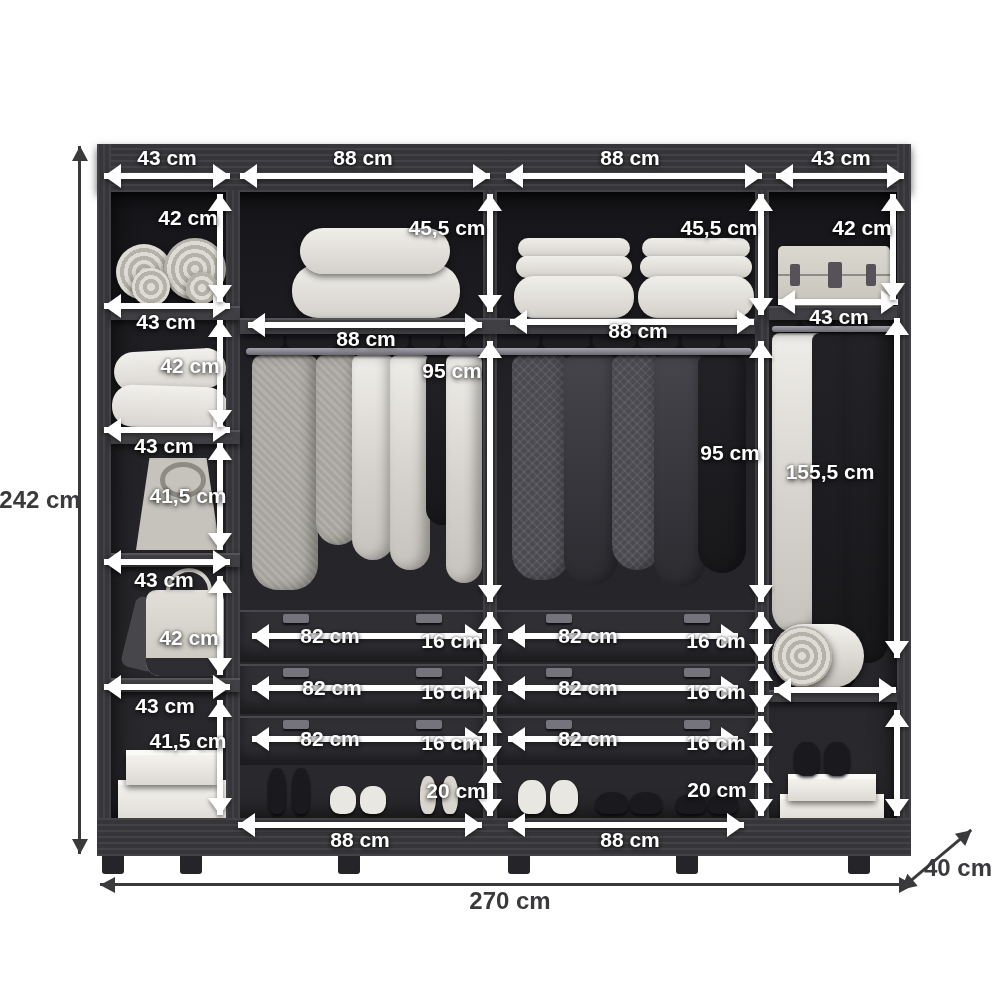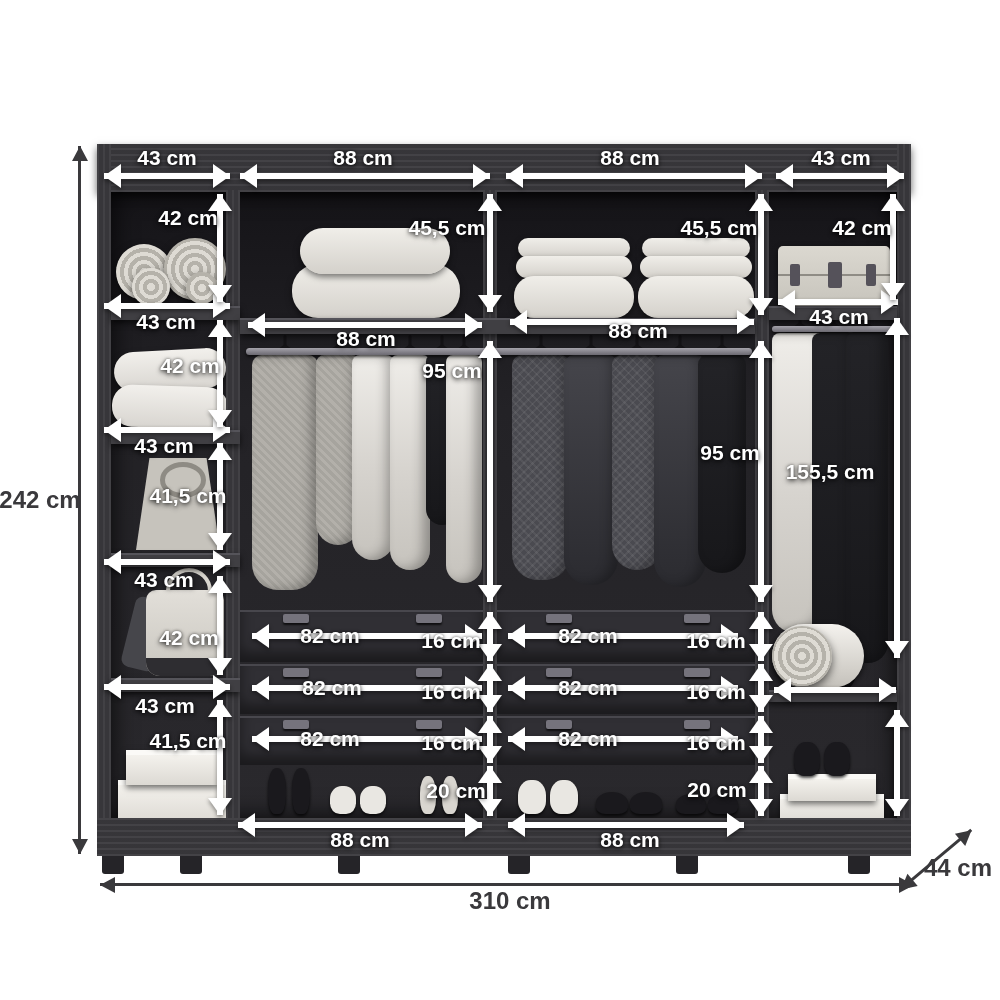--- a/index.html
+++ b/index.html
@@ -258,16 +258,16 @@
   <div class="lb" style="left:716px;top:692px;">16 cm</div>
   <div class="lb" style="left:716px;top:743px;">16 cm</div>
   <div class="lb" style="left:717px;top:790px;">20 cm</div>
   <div class="lb" style="left:630px;top:840px;">88 cm</div>
 
   <div class="lb" style="left:862px;top:228px;">42 cm</div>
   <div class="lb" style="left:839px;top:317px;">43 cm</div>
   <div class="lb" style="left:830px;top:472px;">155,5 cm</div>
 
   <div class="lb dk" style="left:40px;top:500px;">242 cm</div>
-  <div class="lb dk" style="left:510px;top:901px;">310 cm</div>
-  <div class="lb dk" style="left:958px;top:868px;">44 cm</div>
+  <div class="lb dk" style="left:510px;top:901px;">270 cm</div>
+  <div class="lb dk" style="left:958px;top:868px;">40 cm</div>
 
 </div>
 
 </body></html>

